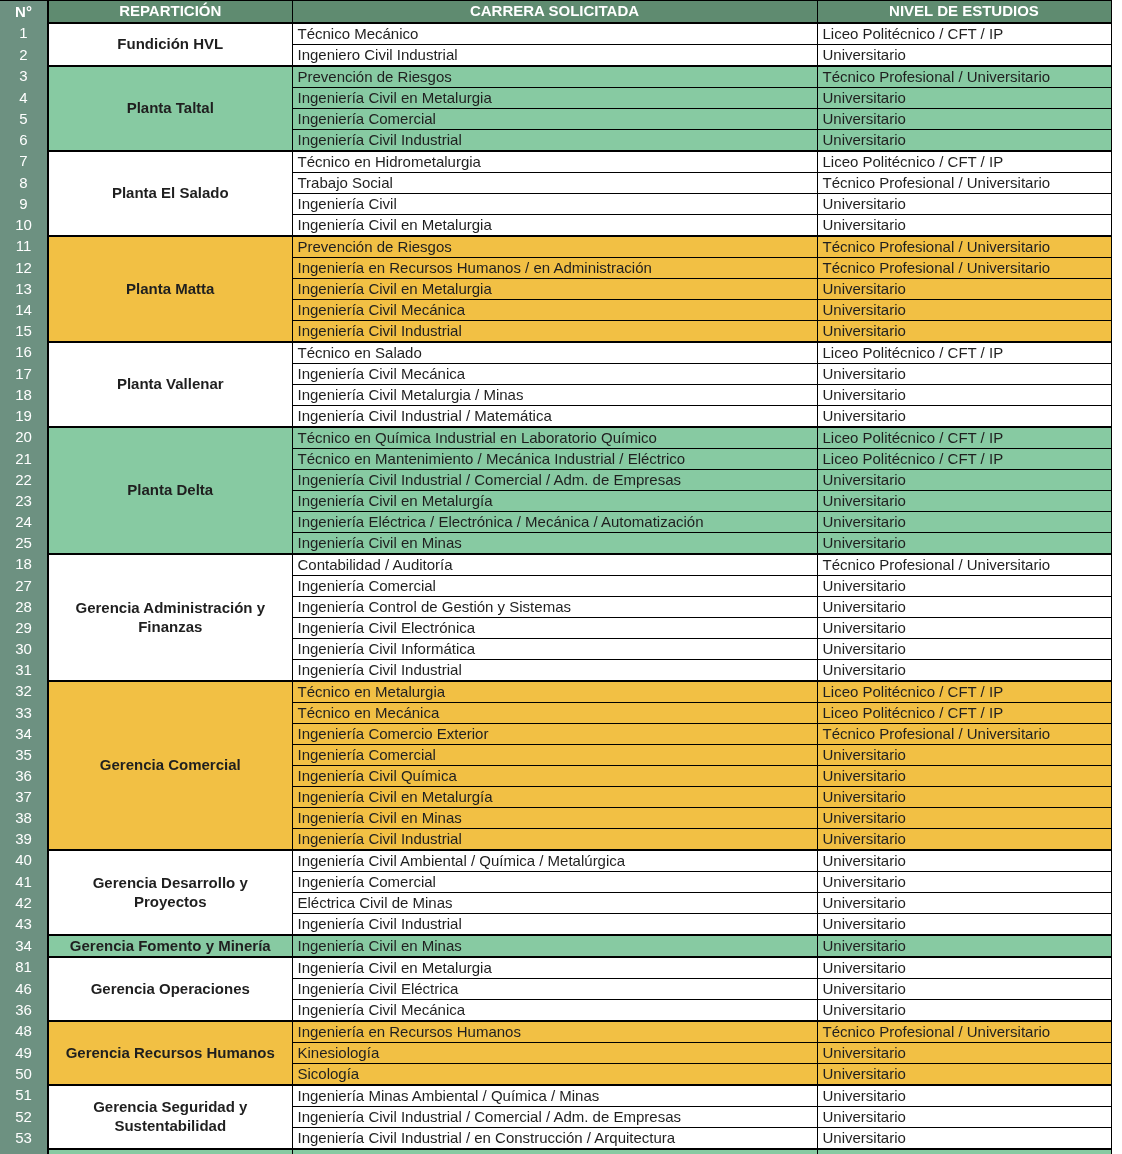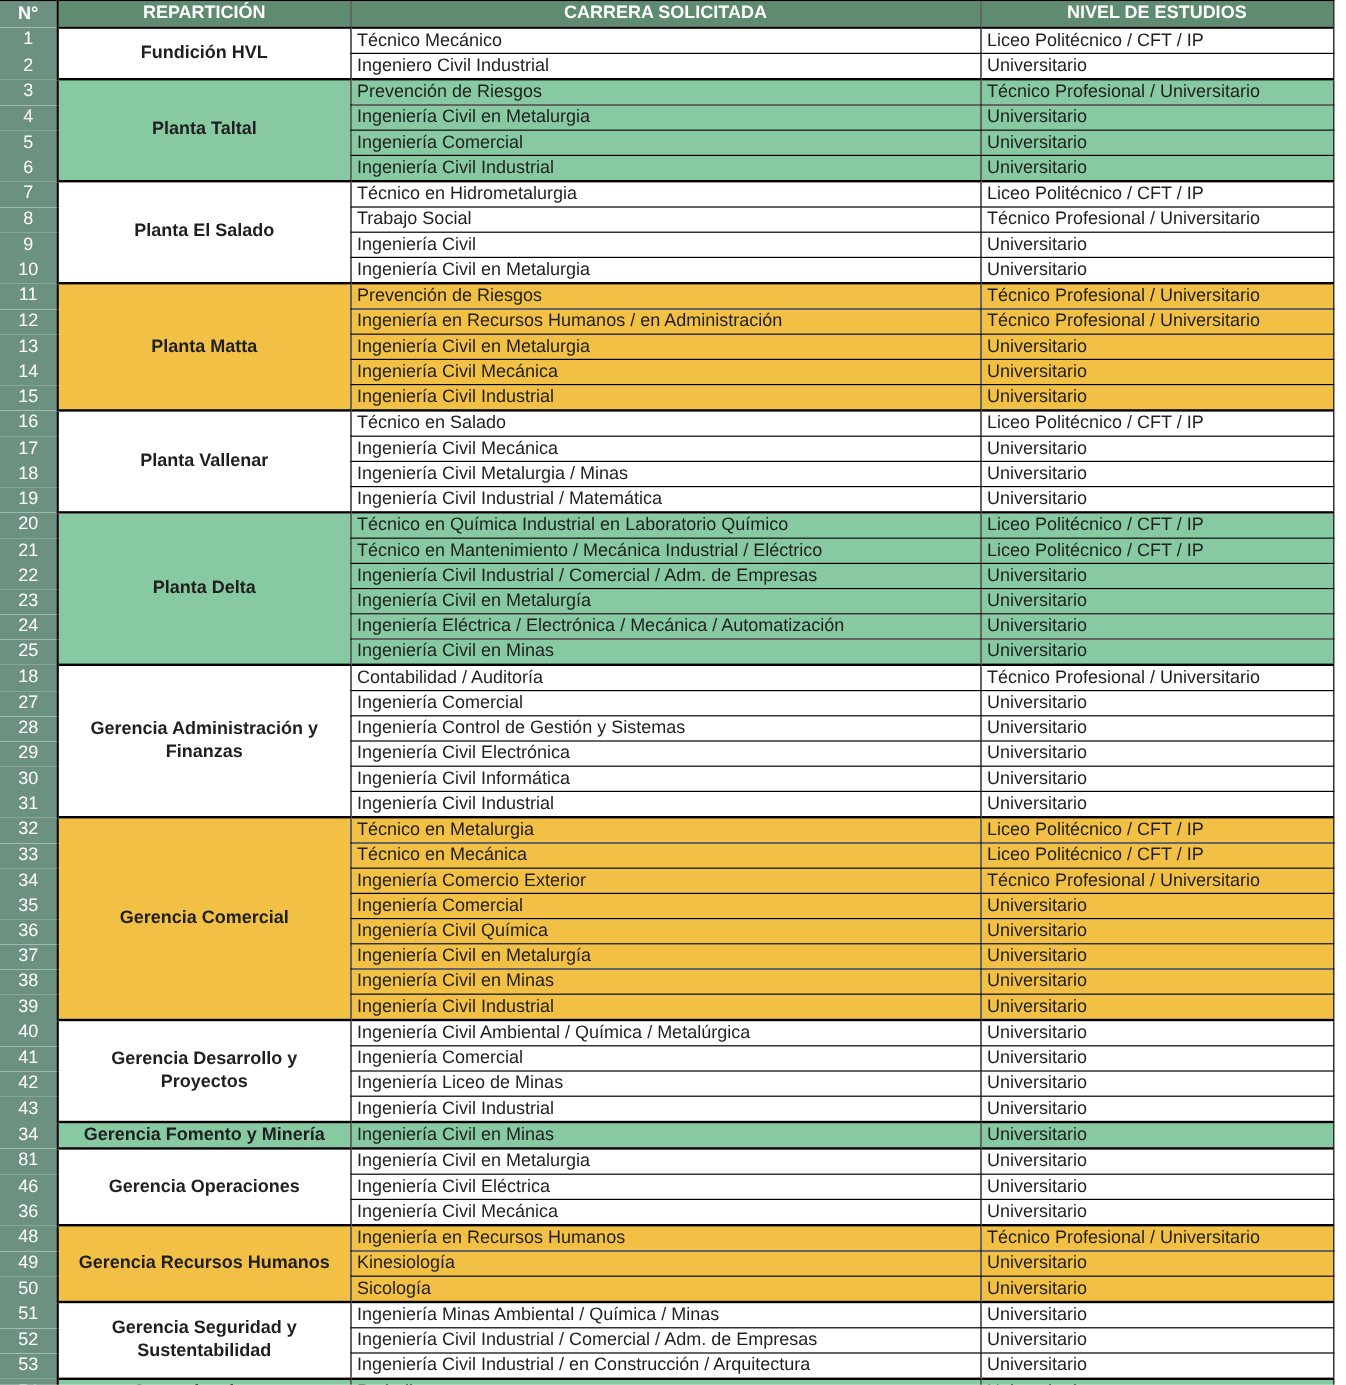--- a/index.html
+++ b/index.html
@@ -281,21 +281,21 @@
         <td class="car g-white">Ingeniería Civil Ambiental / Química / Metalúrgica</td>
         <td class="niv g-white">Universitario</td>
       </tr>
       <tr>
         <td class="num">41</td>
         <td class="car g-white">Ingeniería Comercial</td>
         <td class="niv g-white">Universitario</td>
       </tr>
       <tr>
         <td class="num">42</td>
-        <td class="car g-white">Ingeniería Liceo de Minas</td>
+        <td class="car g-white">Eléctrica Civil de Minas</td>
         <td class="niv g-white">Universitario</td>
       </tr>
       <tr>
         <td class="num">43</td>
         <td class="car g-white">Ingeniería Civil Industrial</td>
         <td class="niv g-white">Universitario</td>
       </tr>
       <tr class="group-start">
         <td class="num">34</td>
         <td class="rep g-green" rowspan="1">Gerencia Fomento y Minería</td>

